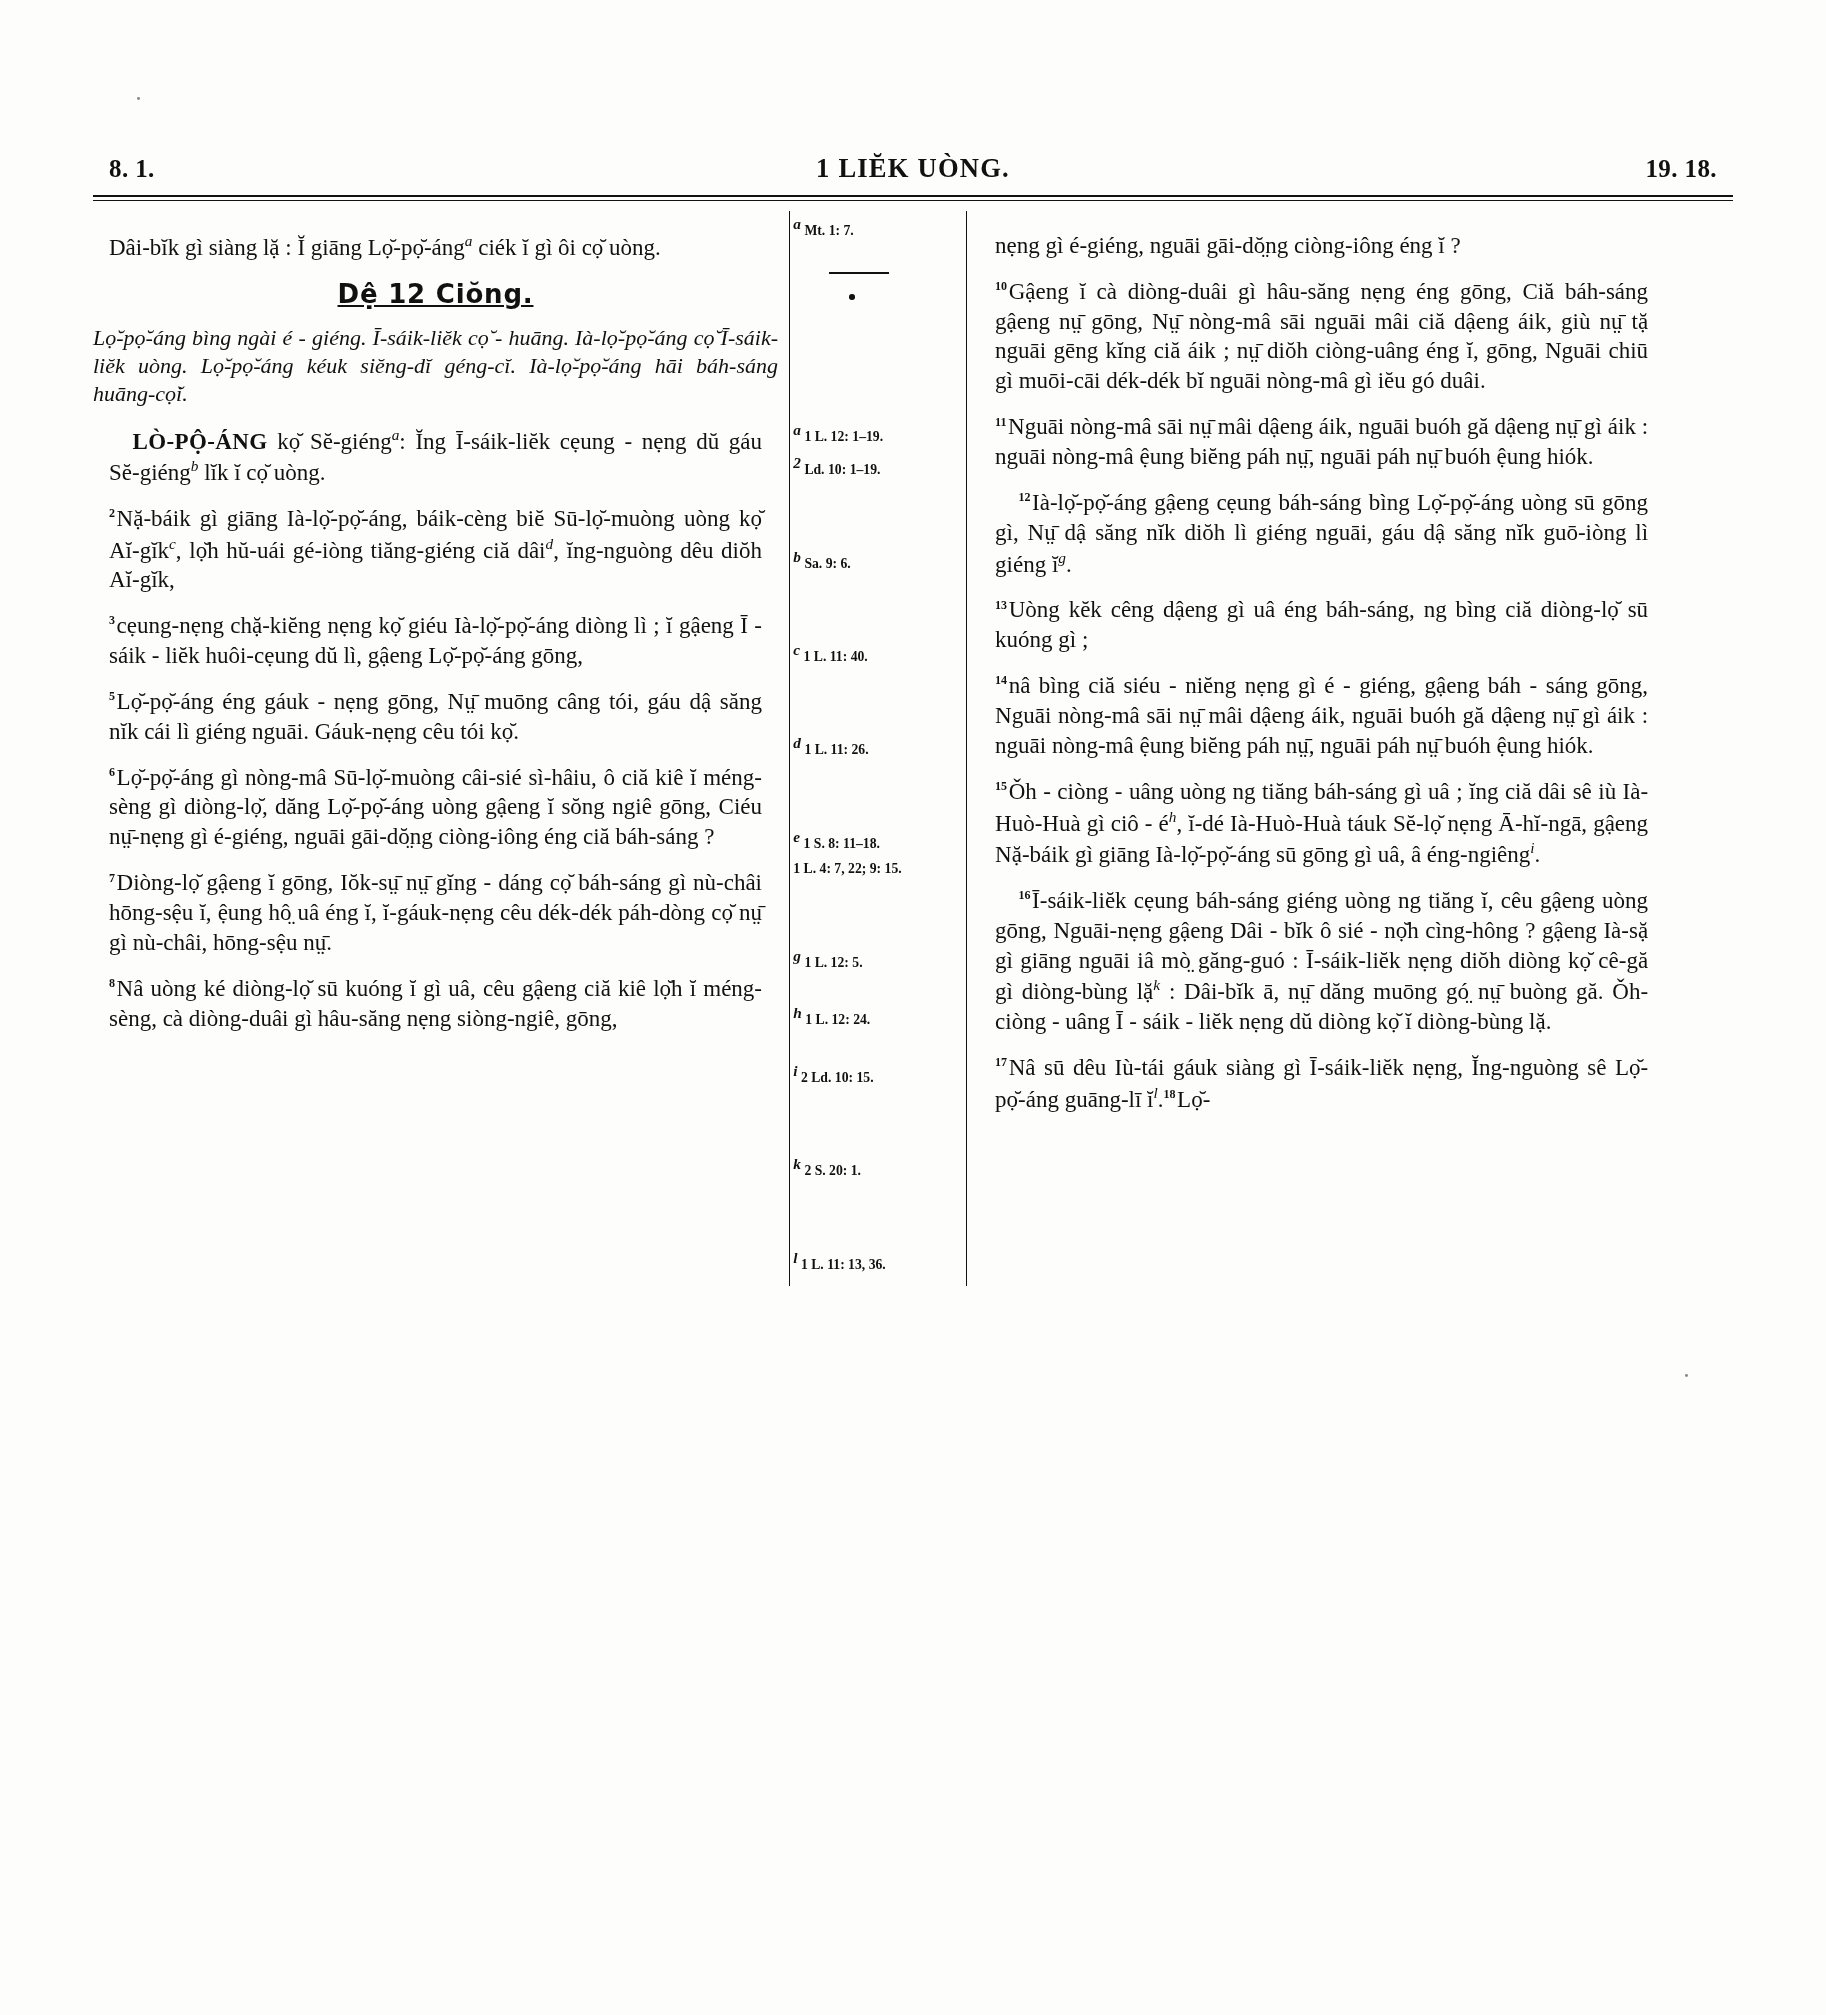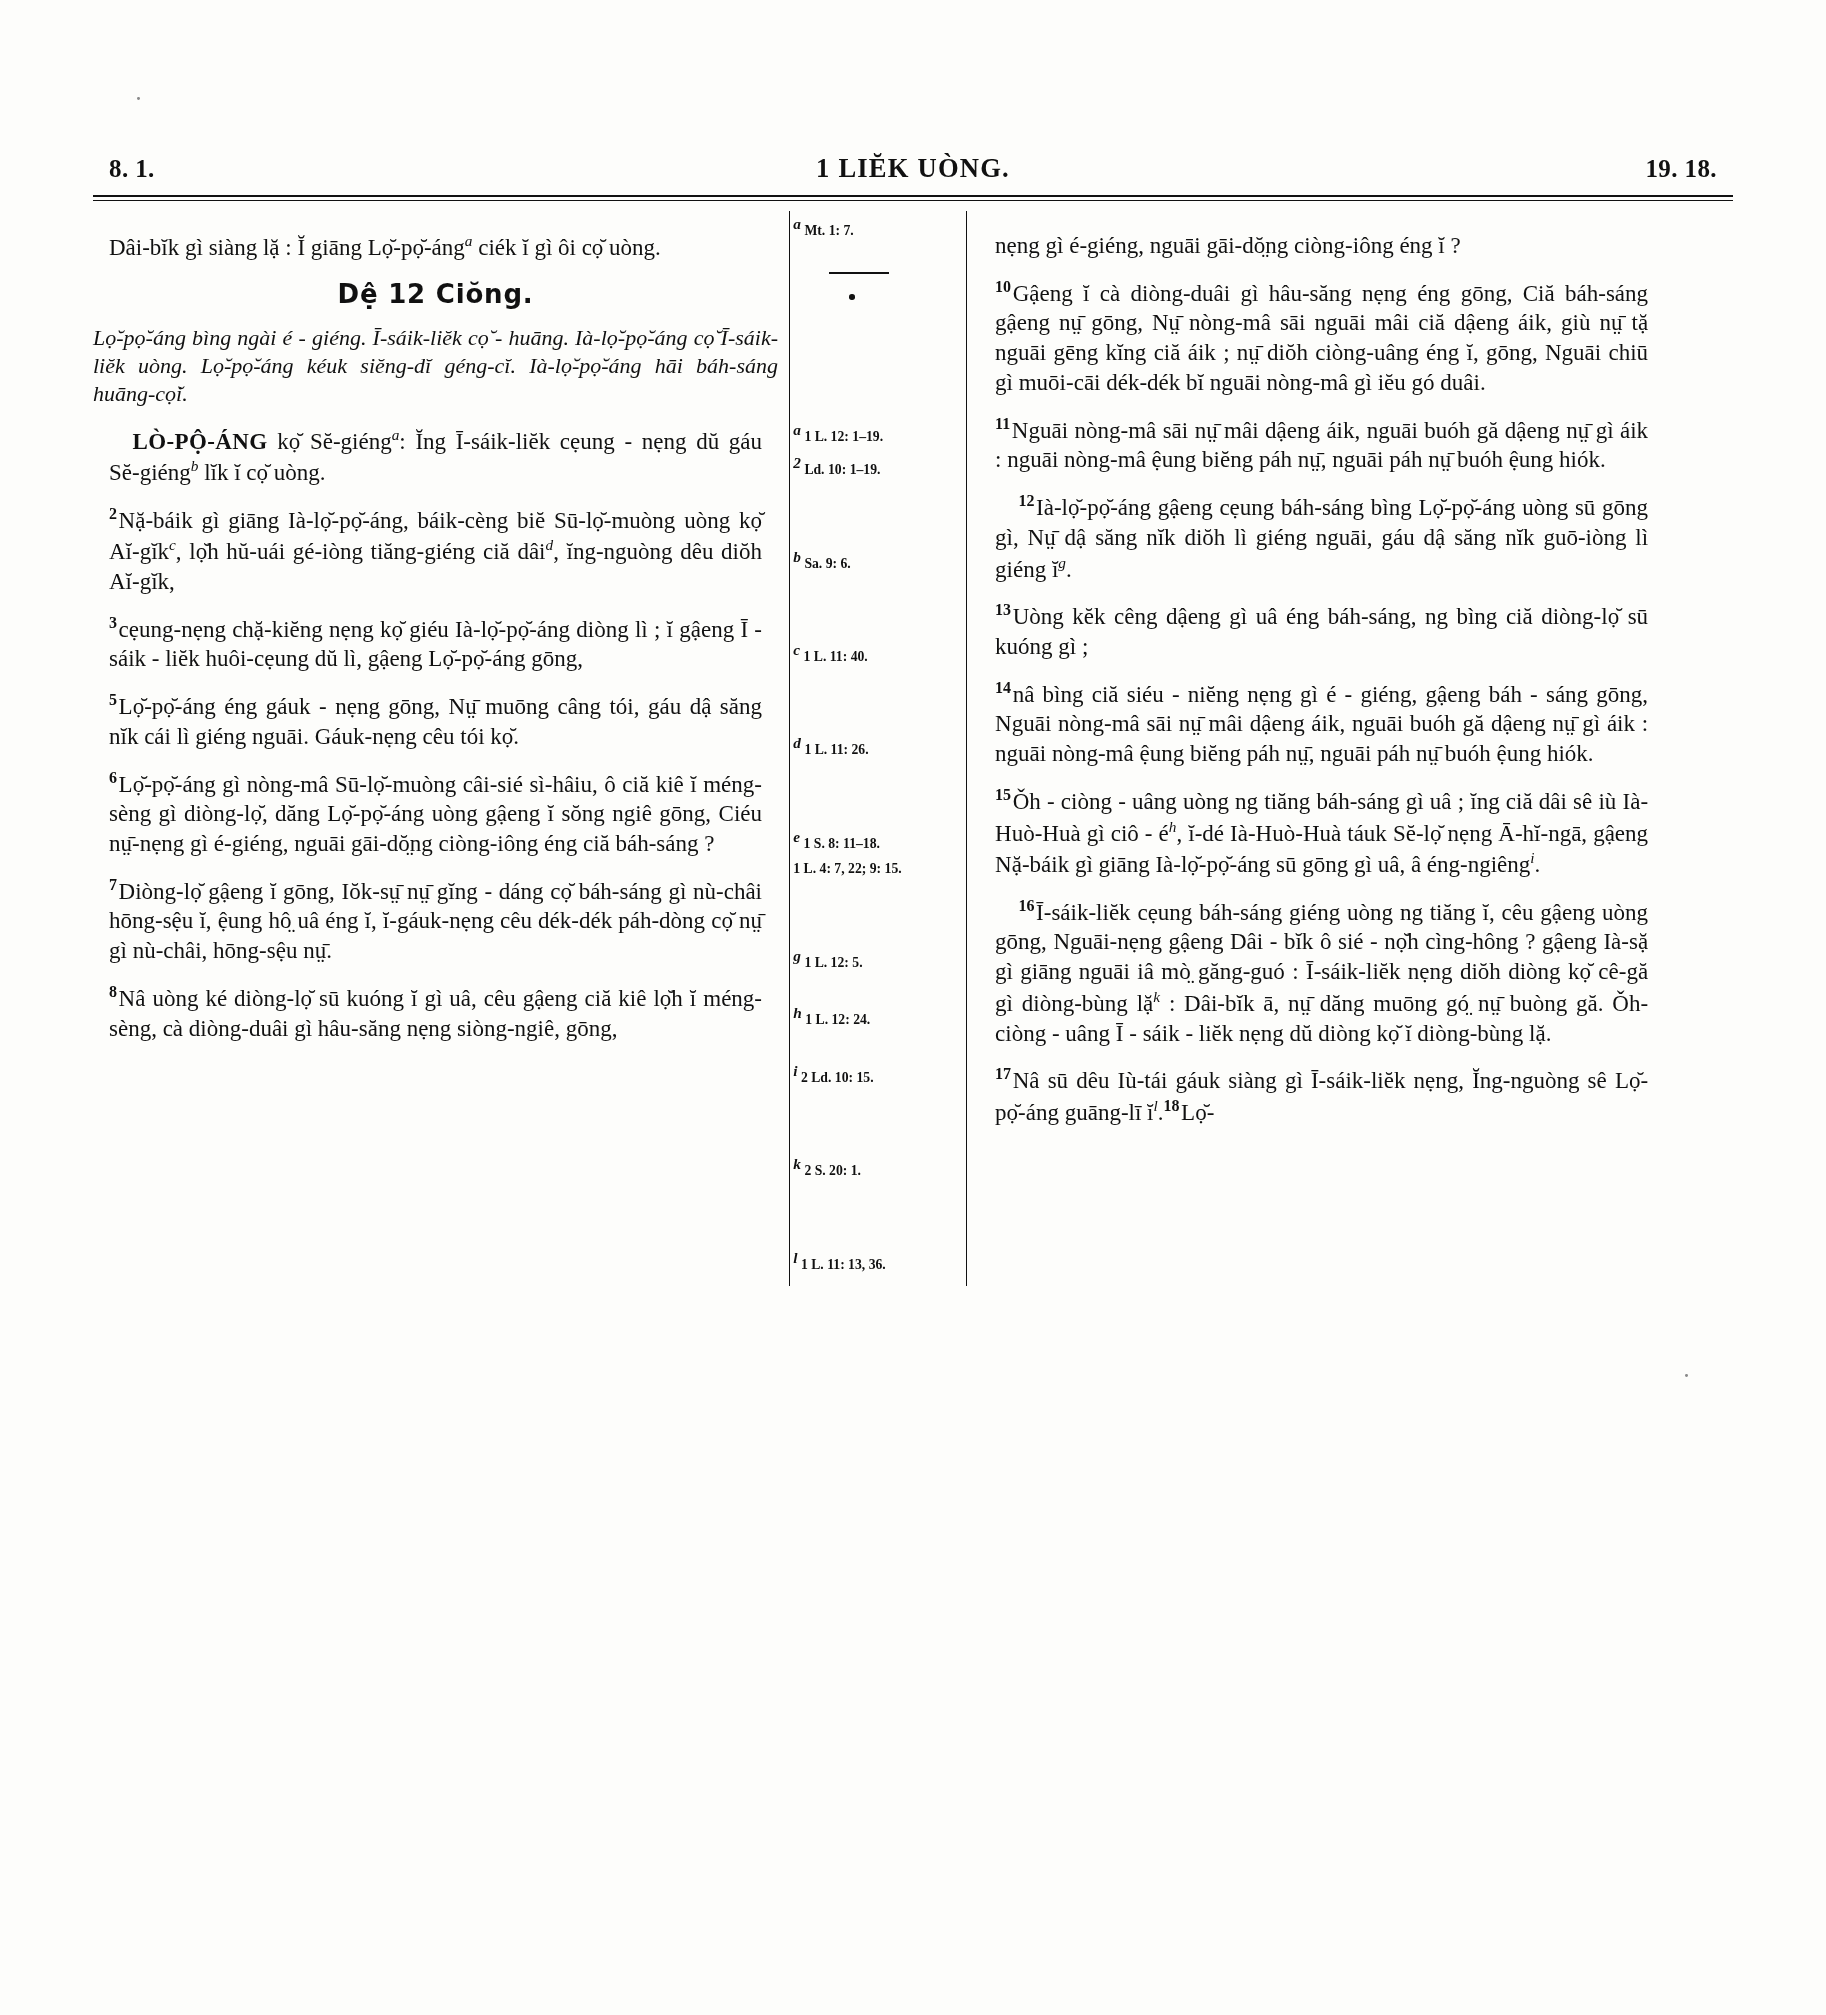--- a/index.html
+++ b/index.html
@@ -124,37 +124,38 @@
   
   p {
     margin: 0;
   }
   .para {
     margin: 16px;
     text-indent: 23.4px;
   }
   .para.noind { text-indent: 0; }
   .vnum {
-    font-size: 16px;
+    font-size: 12px;
     vertical-align: super;
     font-weight: bold;
     margin-right: 1.6px;
   }
   .sup {
     font-size: 15.3px;
     vertical-align: super;
     font-style: italic;
   }
   .chapter-head {
     text-align: center;
     font-weight: bold;
     font-size: 26px;
     letter-spacing: 0.8px;
     margin: 16px 0 12px 0;
     font-family: "DejaVu Sans", sans-serif;
+    text-decoration: underline;
   }
   .summary {
     font-style: italic;
     font-size: 22px;
     line-height: 1.28;
     text-align: justify;
     margin: 0 0 7.3px 0;
   }
   .summary .first { text-indent: 22.6px; display: inline; }
   .smallcaps {

